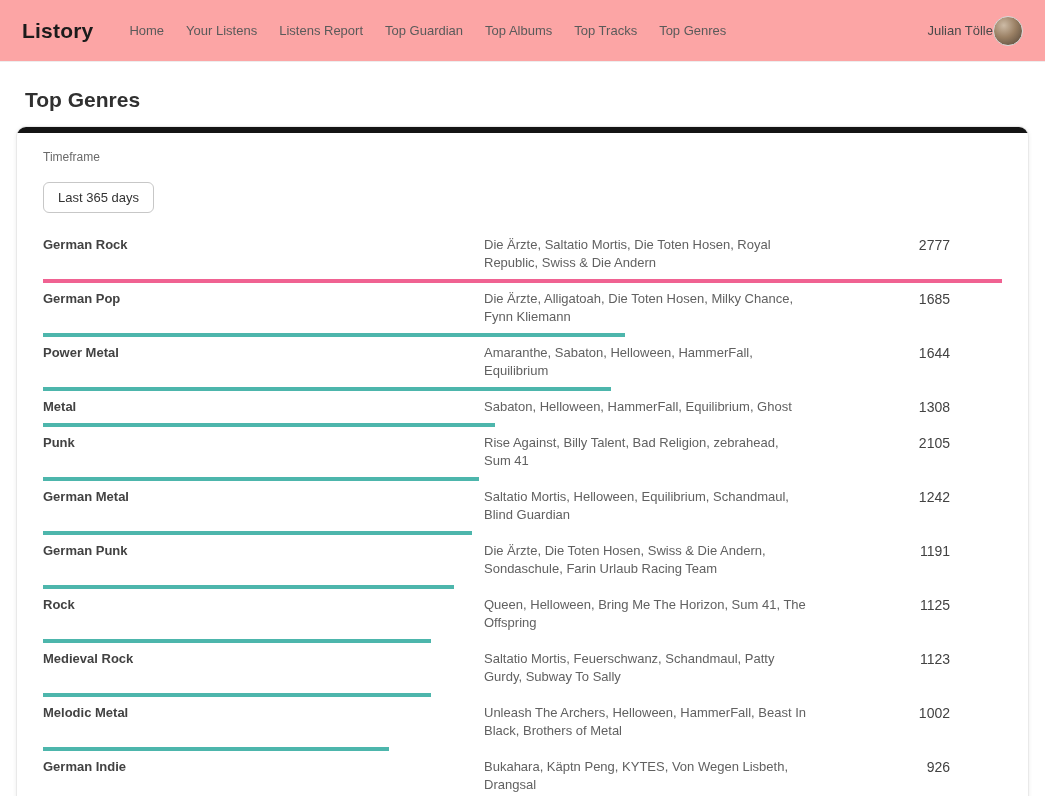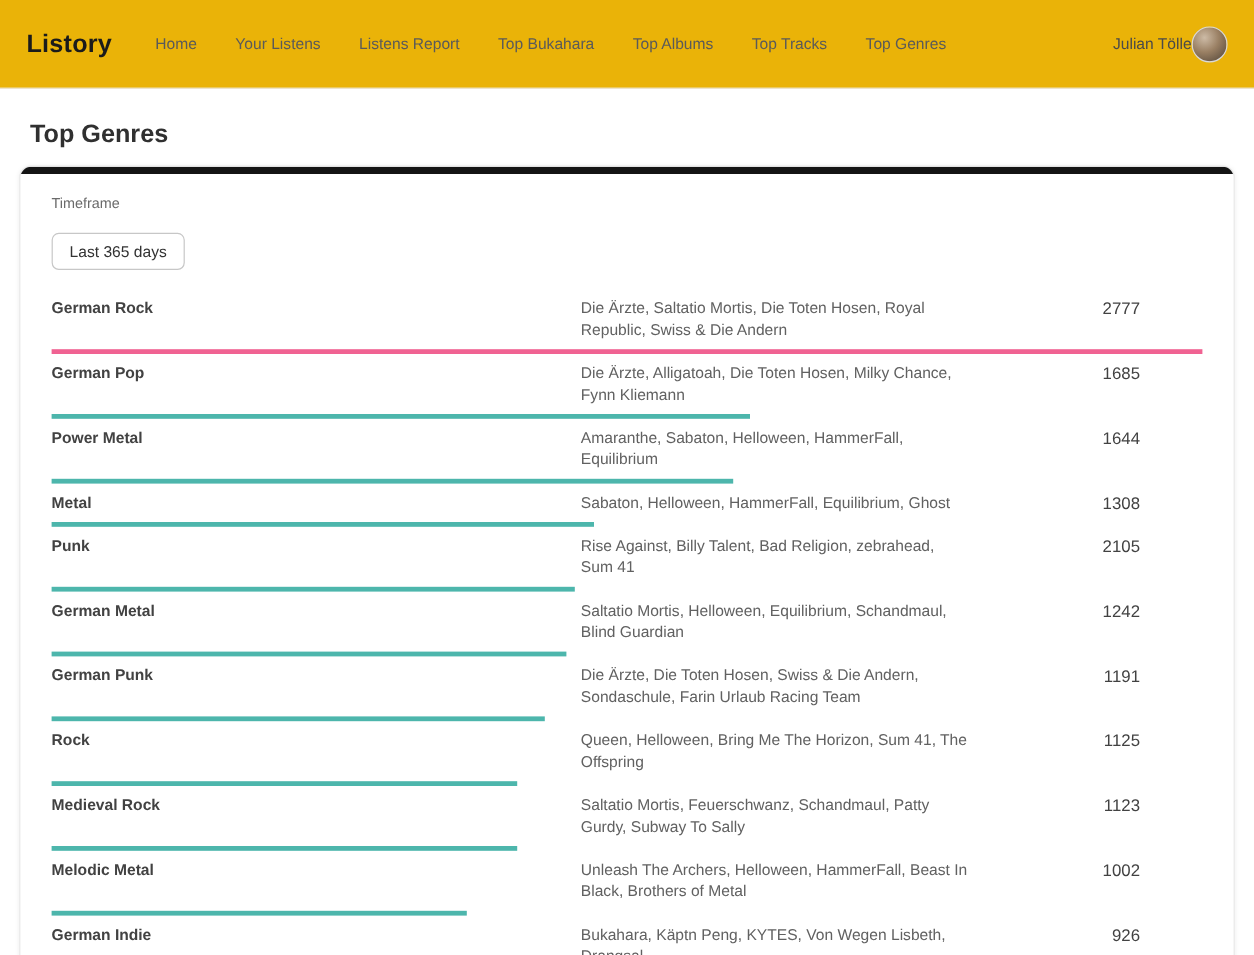--- a/index.html
+++ b/index.html
@@ -5,36 +5,36 @@
   * { margin: 0; padding: 0; box-sizing: border-box; }
   html, body {
     width: 1045px; height: 796px;
     overflow: hidden;
     background: #ffffff;
     font-family: "Liberation Sans", sans-serif;
   }
 
   
   .navbar {
-    height: 74px;
+    height: 62px;
     display: flex;
     align-items: center;
     padding: 0 22px;
     border-bottom: 1px solid #ededed;
-    background: #eab308;
+    background: #fca5a5;
   }
   .brand {
     font-size: 21px;
     font-weight: 800;
     color: #1b1b1b;
     letter-spacing: 0.2px;
     margin-right: 36px;
     cursor: pointer;
   }
-  .nav-links { display: flex; align-items: center; gap: 32px; flex: 1; }
+  .nav-links { display: flex; align-items: center; gap: 22px; flex: 1; }
   .nav-link {
     font-size: 13px;
     color: #5a5a5a;
     text-decoration: none;
     cursor: pointer;
     white-space: nowrap;
   }
   .nav-right { display: flex; align-items: center; }
   .user-name { font-size: 13px; color: #4a4a4a; cursor: pointer; }
   .avatar {
@@ -121,21 +121,21 @@
 </style>
 </head>
 <body>
 
 <div class="navbar">
   <div class="brand">Listory</div>
   <div class="nav-links">
     <a class="nav-link">Home</a>
     <a class="nav-link">Your Listens</a>
     <a class="nav-link">Listens Report</a>
-    <a class="nav-link">Top Bukahara</a>
+    <a class="nav-link">Top Guardian</a>
     <a class="nav-link">Top Albums</a>
     <a class="nav-link">Top Tracks</a>
     <a class="nav-link">Top Genres</a>
   </div>
   <div class="nav-right">
     <span class="user-name">Julian Tölle</span>
     <span class="avatar"></span>
   </div>
 </div>
 

